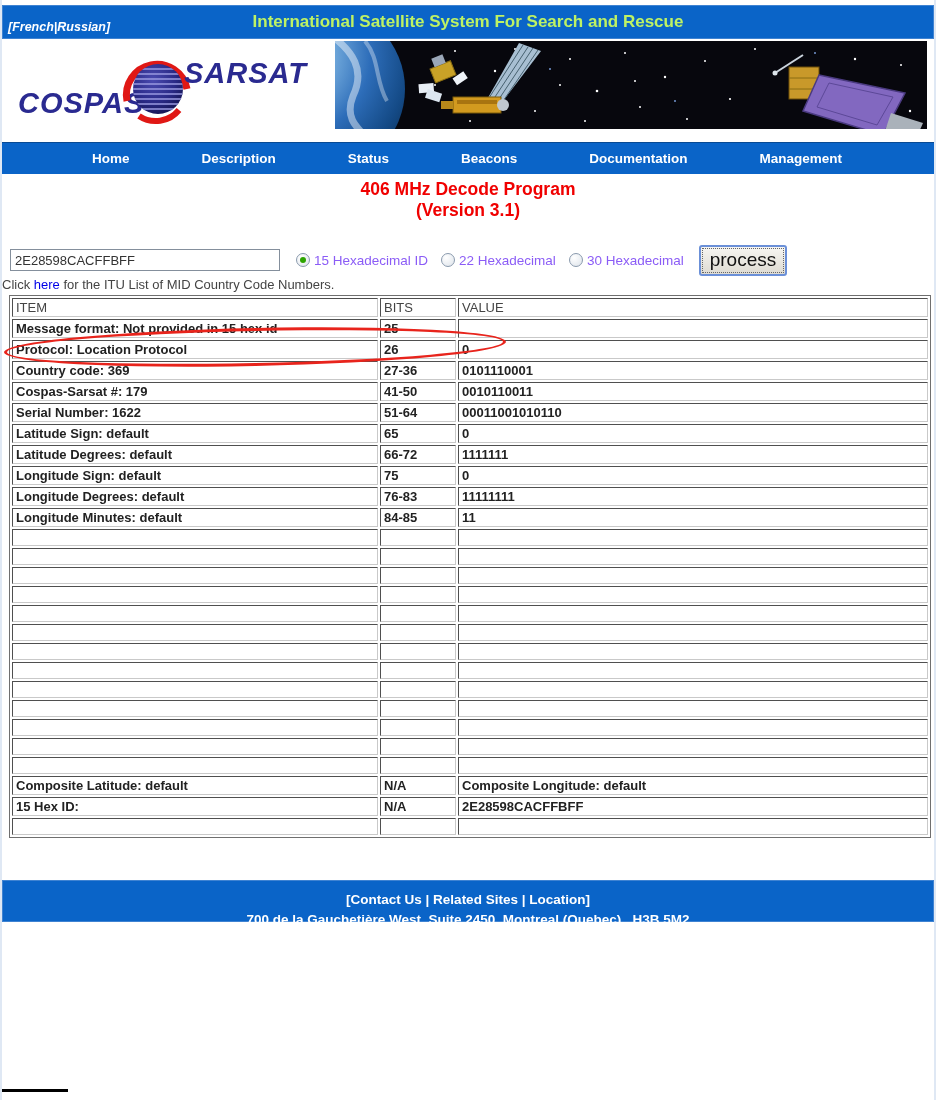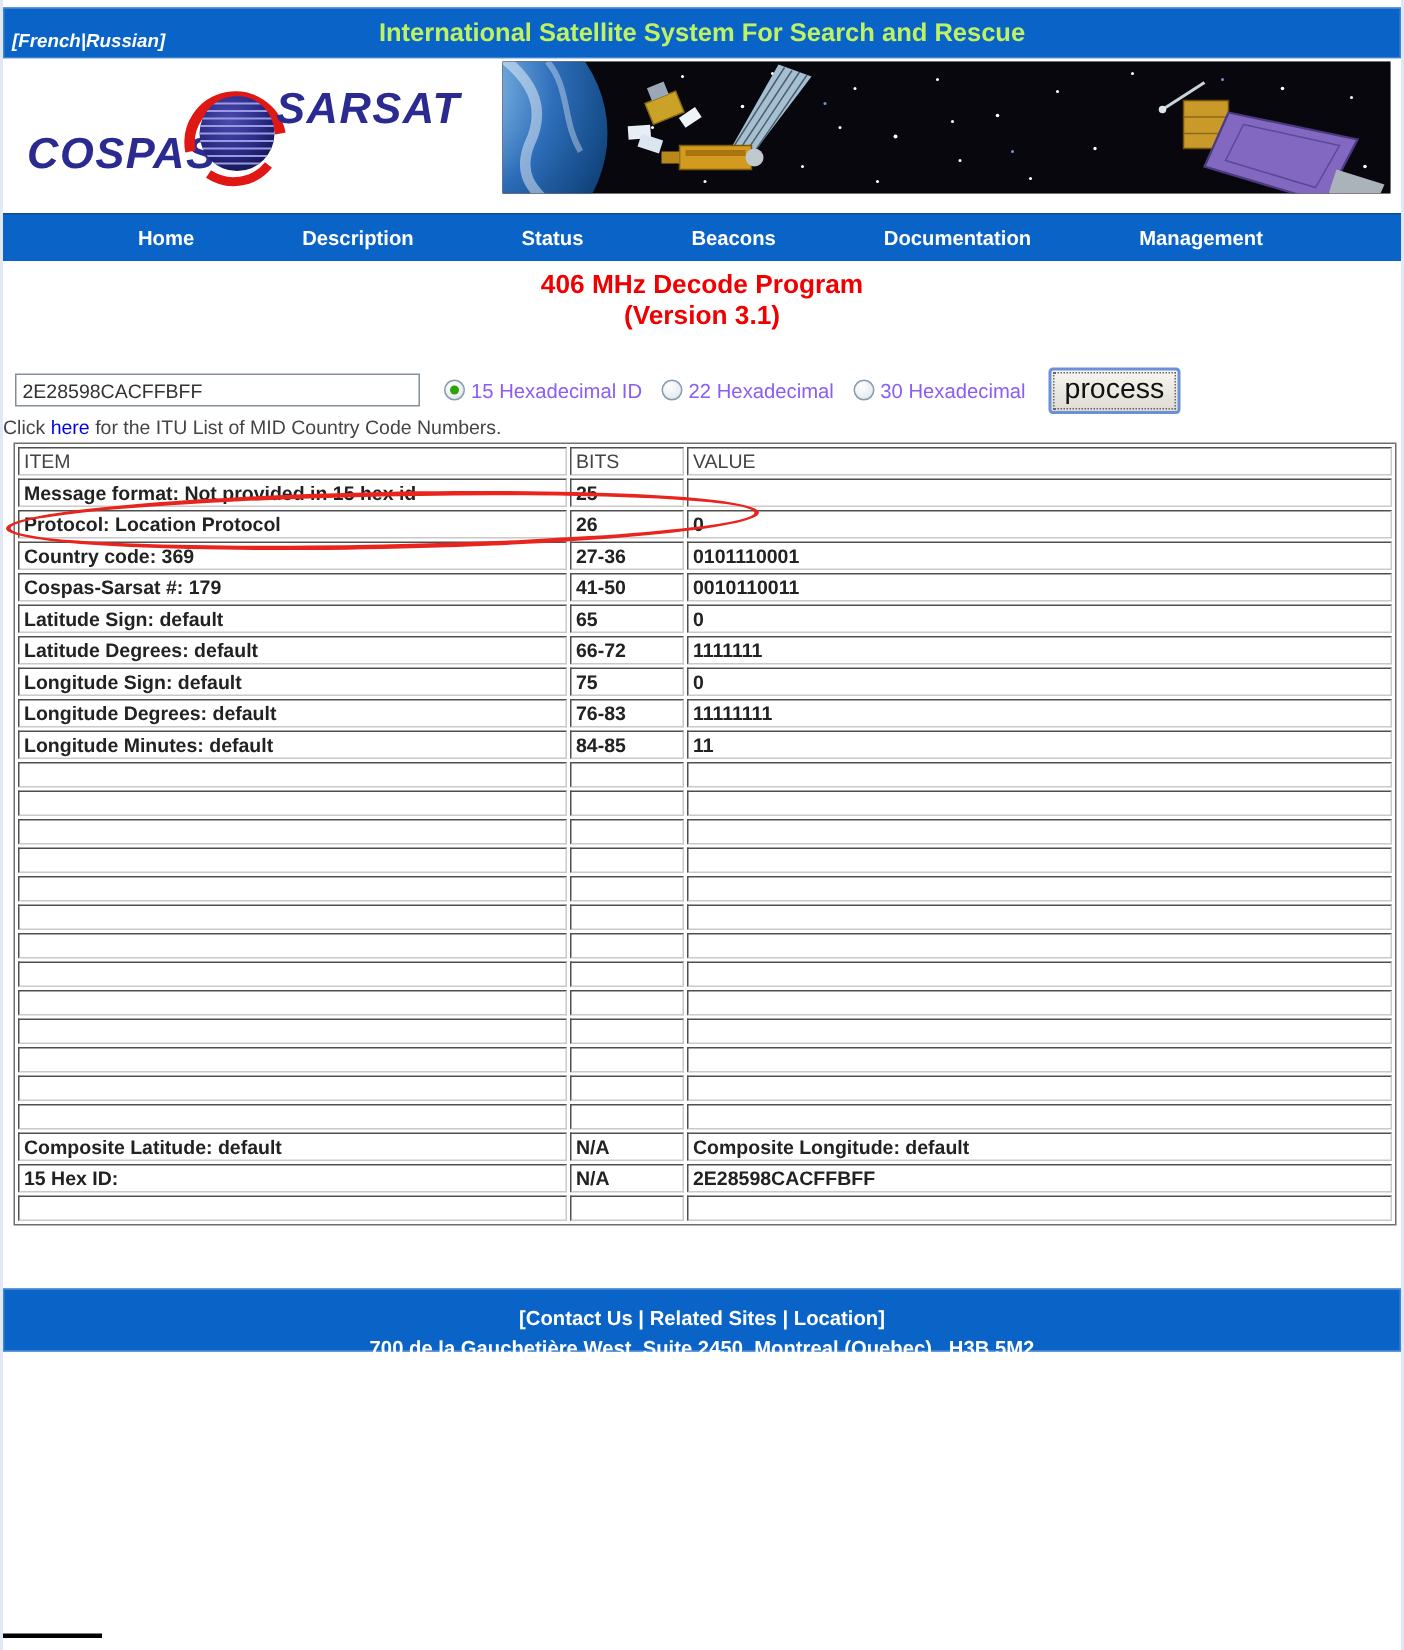--- a/index.html
+++ b/index.html
@@ -387,20 +387,25 @@
             <td>0101110001</td>
           </tr>
 
 
           <tr>
             <td>Cospas-Sarsat #: 179</td>
             <td>41-50</td>
             <td>0010110011</td>
           </tr>
 
+          <tr>
+            <td>Serial Number: 1622</td>
+            <td>51-64</td>
+            <td>00011001010110</td>
+          </tr>
 
           <tr>
             <td>Latitude Sign: default</td>
             <td>65</td>
             <td>0</td>
           </tr>
 
           <tr>
             <td>Latitude Degrees: default</td>
             <td>66-72</td>

